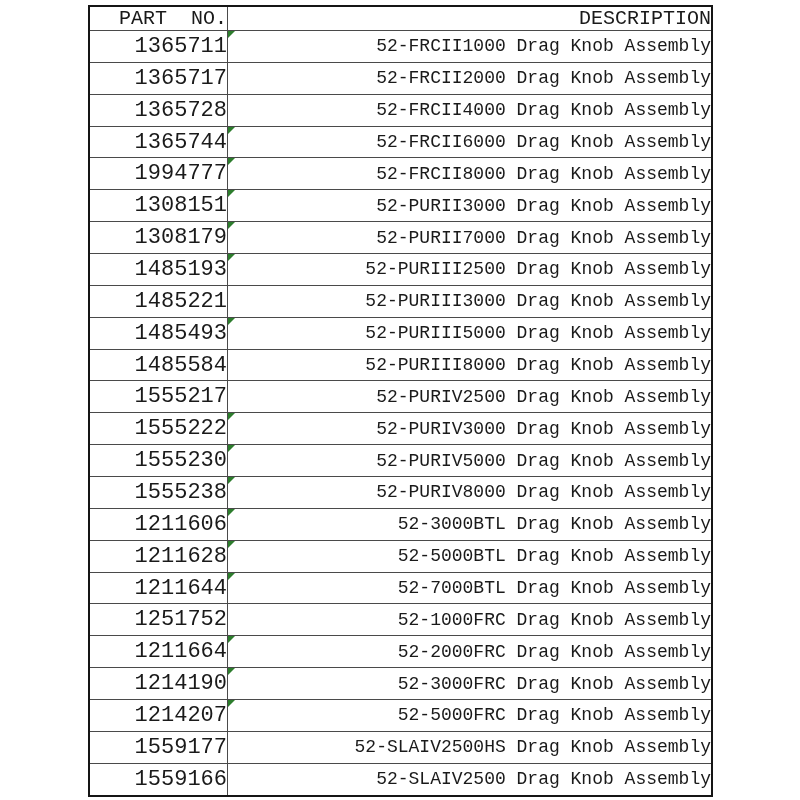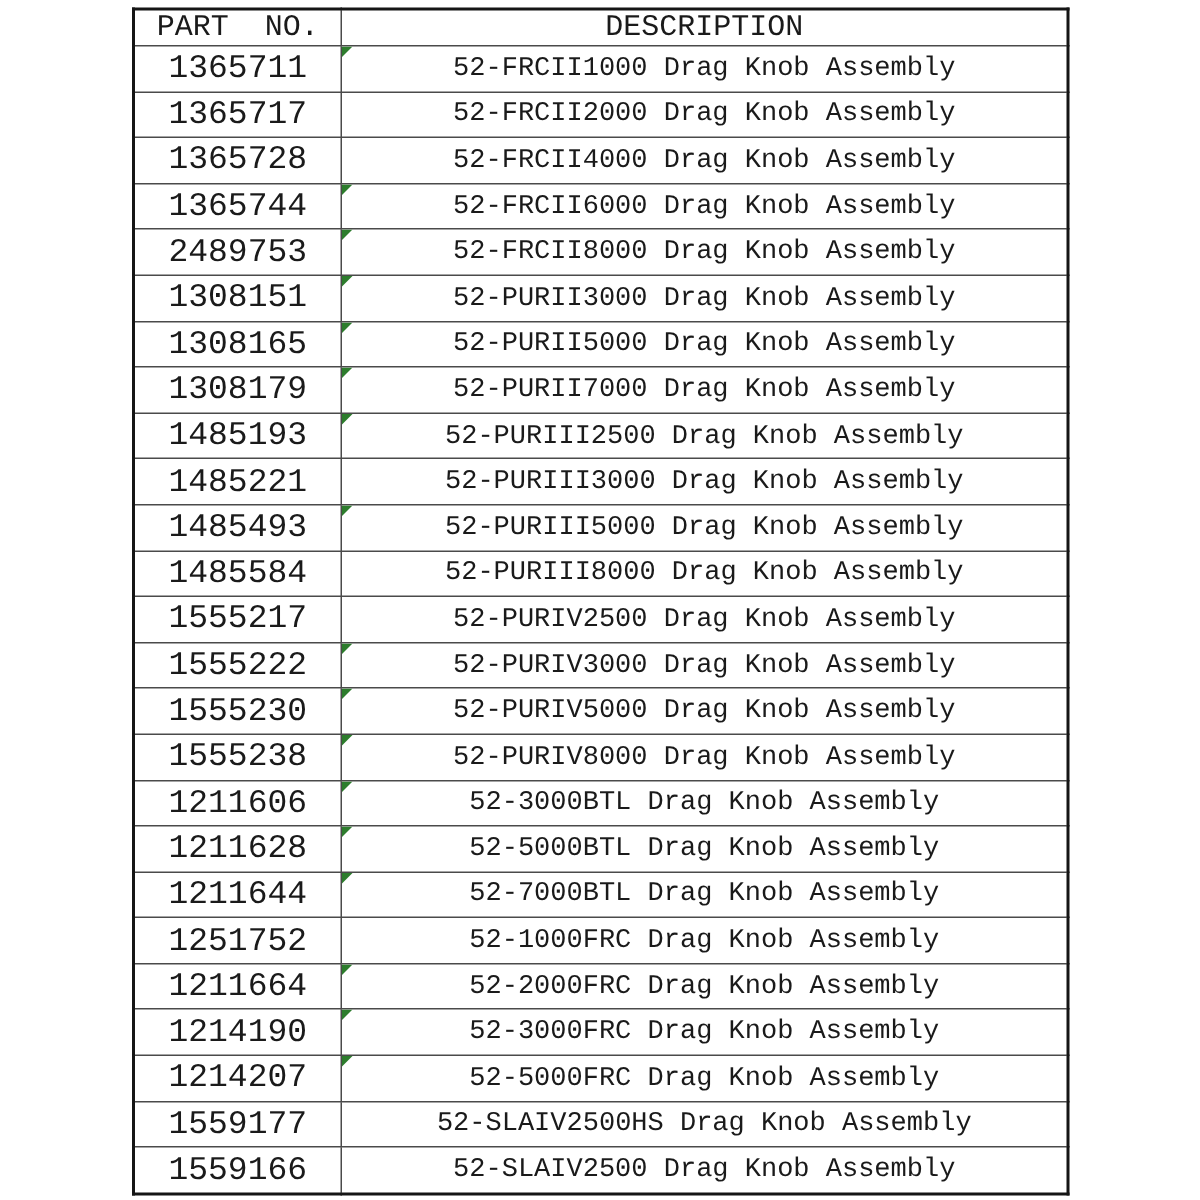--- a/index.html
+++ b/index.html
@@ -32,21 +32,21 @@
     border: 1px solid #4a4a4a;
   }
   table.parts-table {
     border: 2px solid #151515;
   }
   thead tr th {
     border-bottom: 2px solid #222222;
   }
   th, td {
     padding: 0;
-    text-align: center;
+    text-align: right;
     vertical-align: middle;
     white-space: pre;
     overflow: hidden;
     font-weight: normal;
   }
   th.col-part   { width: 137px; }
   th {
     font-size: 20px;
     letter-spacing: 0px;
   }
@@ -93,30 +93,26 @@
         </tr>
         <tr>
           <td class="part-cell">1365728</td>
           <td class="desc-cell">52-FRCII4000 Drag Knob Assembly</td>
         </tr>
         <tr>
           <td class="part-cell">1365744</td>
           <td class="desc-cell"><span class="corner-marker" style="border-top-color: rgb(45, 125, 45);"></span>52-FRCII6000 Drag Knob Assembly</td>
         </tr>
         <tr>
-          <td class="part-cell">2489753</td>
+          <td class="part-cell">1994777</td>
           <td class="desc-cell"><span class="corner-marker" style="border-top-color: rgb(45, 125, 45);"></span>52-FRCII8000 Drag Knob Assembly</td>
         </tr>
         <tr>
           <td class="part-cell">1308151</td>
           <td class="desc-cell"><span class="corner-marker" style="border-top-color: rgb(45, 125, 45);"></span>52-PURII3000 Drag Knob Assembly</td>
-        </tr>
-        <tr>
-          <td class="part-cell">1308165</td>
-          <td class="desc-cell"><span class="corner-marker" style="border-top-color: rgb(45, 125, 45);"></span>52-PURII5000 Drag Knob Assembly</td>
         </tr>
         <tr>
           <td class="part-cell">1308179</td>
           <td class="desc-cell"><span class="corner-marker" style="border-top-color: rgb(45, 125, 45);"></span>52-PURII7000 Drag Knob Assembly</td>
         </tr>
         <tr>
           <td class="part-cell">1485193</td>
           <td class="desc-cell"><span class="corner-marker" style="border-top-color: rgb(45, 125, 45);"></span>52-PURIII2500 Drag Knob Assembly</td>
         </tr>
         <tr>

